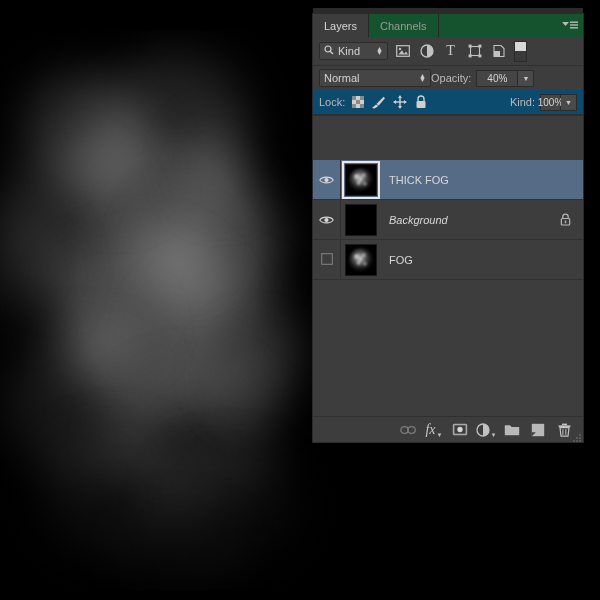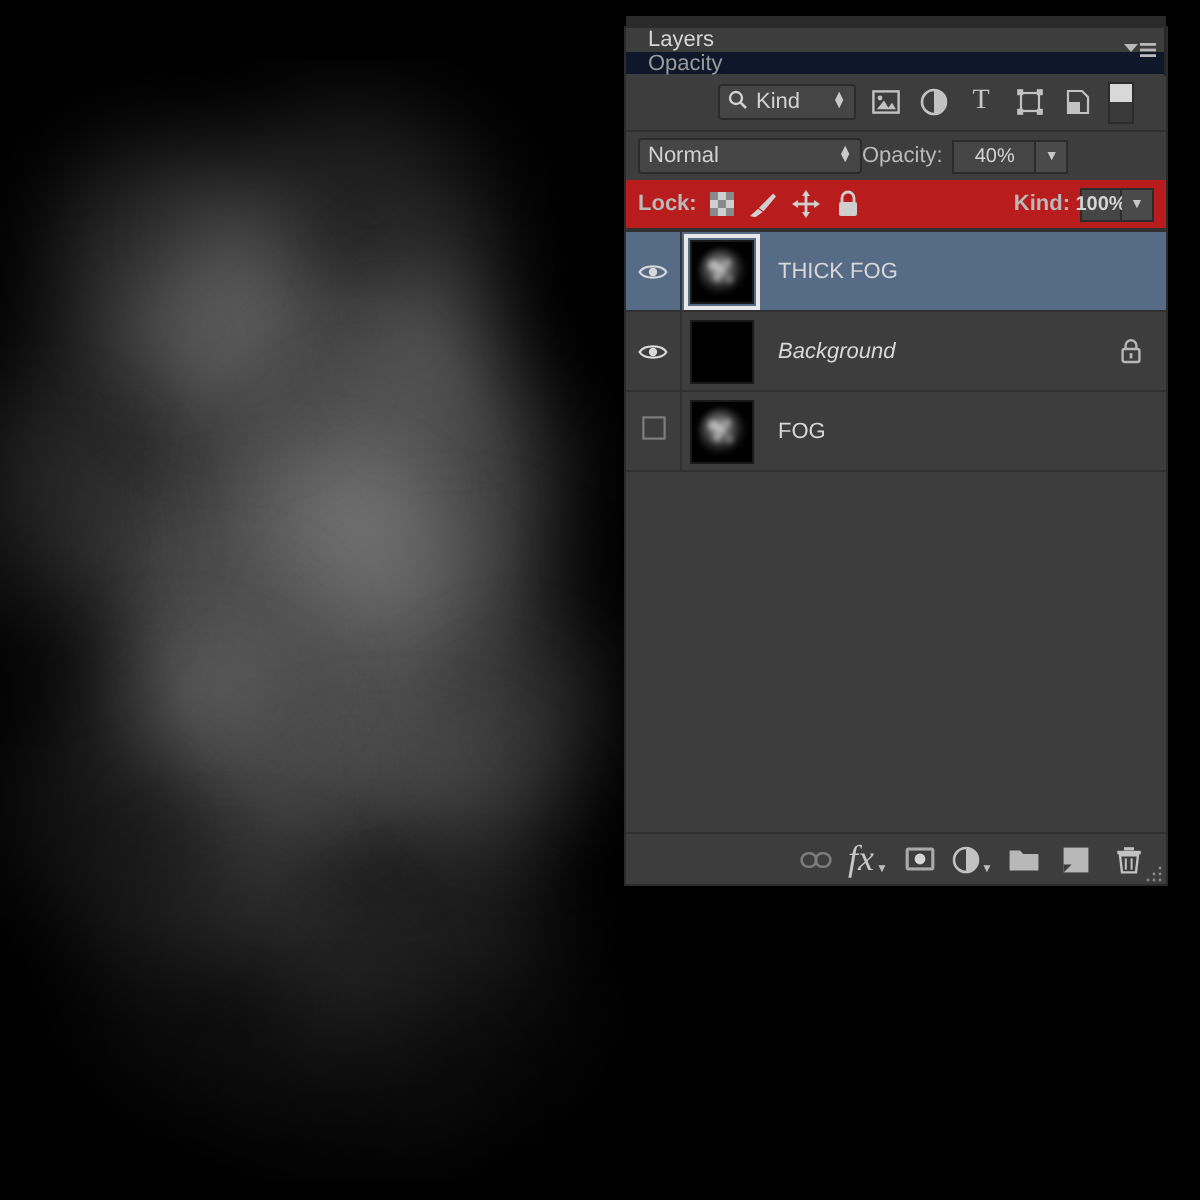--- a/index.html
+++ b/index.html
@@ -57,24 +57,23 @@
     position: absolute;
     left: 313px; top: 8px;
     width: 270px; height: 7px;
     background: #2a2a2a;
   }
 
   
   #tab-bar {
     position: relative;
     height: 23px;
-    background: #0f172a;
+    background: #14532d;
     display: flex;
     align-items: stretch;
-    flex-direction: column;
   }
   .tab {
     padding: 0 11px;
     display: flex;
     align-items: center;
     font-size: 11px;
     color: #9a9a9a;
     cursor: default;
     border-right: 1px solid #262626;
   }
@@ -101,21 +100,20 @@
   #kind-select {
     width: 69px; height: 18px;
     background: #454545;
     border: 1px solid #2b2b2b;
     border-radius: 2px;
     display: flex;
     align-items: center;
     padding: 0 4px;
     box-sizing: border-box;
     cursor: pointer;
-    margin-left: 40px;
   }
   #kind-label { margin-left: 4px; color: #d2d2d2; font-size: 11px; }
   .stepper-arrows { margin-left: auto; display: flex; flex-direction: column; line-height: 4px; }
   .stepper-arrows span { font-size: 7px; color: #c9c9c9; }
   .filter-icon {
     width: 19px; height: 19px;
     margin-left: 5px;
     display: flex; align-items: center; justify-content: center;
     cursor: pointer;
   }
@@ -167,23 +165,22 @@
     box-sizing: border-box;
   }
   .num-drop span { font-size: 7px; color: #c9c9c9; }
 
   
   #lock-row {
     height: 24px;
     display: flex;
     align-items: center;
     padding: 0 6px;
-    background: #b91c1c;
+    background: #0c4a6e;
     border-bottom: 1px solid #2f2f2f;
-    font-weight: bold;
   }
   #lock-text { color: #b9b9b9; font-size: 11px; }
   .lock-icon {
     width: 17px; height: 17px;
     margin-left: 4px;
     display: flex; align-items: center; justify-content: center;
     cursor: pointer;
   }
 
   
@@ -195,21 +192,21 @@
     position: relative;
   }
   .layer-row {
     height: 39px;
     display: flex;
     align-items: center;
     border-bottom: 1px solid #313131;
     cursor: default;
     position: relative;
   }
-  .layer-row.selected { background: #566b86; }
+  .layer-row.selected { background: #566b86; margin-top: 44px; }
   .eye-cell {
     width: 28px; height: 100%;
     display: flex; align-items: center; justify-content: center;
     border-right: 1px solid #313131;
     cursor: pointer;
     box-sizing: border-box;
   }
   .thumb-wrap {
     width: 40px; height: 100%;
     display: flex; align-items: center; justify-content: center;
@@ -279,21 +276,21 @@
     position: relative;
   }
   #resize-grip {
     position: absolute;
     right: 2px; bottom: 2px;
     width: 8px; height: 8px;
   }
   .fx-text {
     font-family: "Liberation Serif", serif;
     font-style: italic;
-    font-size: 18px;
+    font-size: 14px;
     color: #c6c6c6;
   }
   .mini-arrow {
     font-size: 6px; color: #bdbdbd;
     margin-left: 1px; align-self: flex-end;
     padding-bottom: 3px;
   }
 </style>
 </head>
 <body>
@@ -325,21 +322,21 @@
 <div id="panel-top-strip"></div>
 <div id="panel-right-edge"></div>
 
 <div id="layers-panel">
 
   <div id="tab-bar">
     <div class="tab active">
       <span>Layers</span>
     </div>
     <div class="tab">
-      <span>Opacity</span>
+      <span>Channels</span>
     </div>
     <div id="panel-menu-icon">
       <svg width="16" height="12" viewBox="0 0 16 12">
         <polygon points="0,2 7,2 3.5,6" fill="#b9b9b9"></polygon>
         <rect x="8" y="1.5" width="8" height="1.4" fill="#b9b9b9"></rect>
         <rect x="8" y="4.3" width="8" height="1.4" fill="#b9b9b9"></rect>
         <rect x="8" y="7.1" width="8" height="1.4" fill="#b9b9b9"></rect>
       </svg>
     </div>
   </div>

